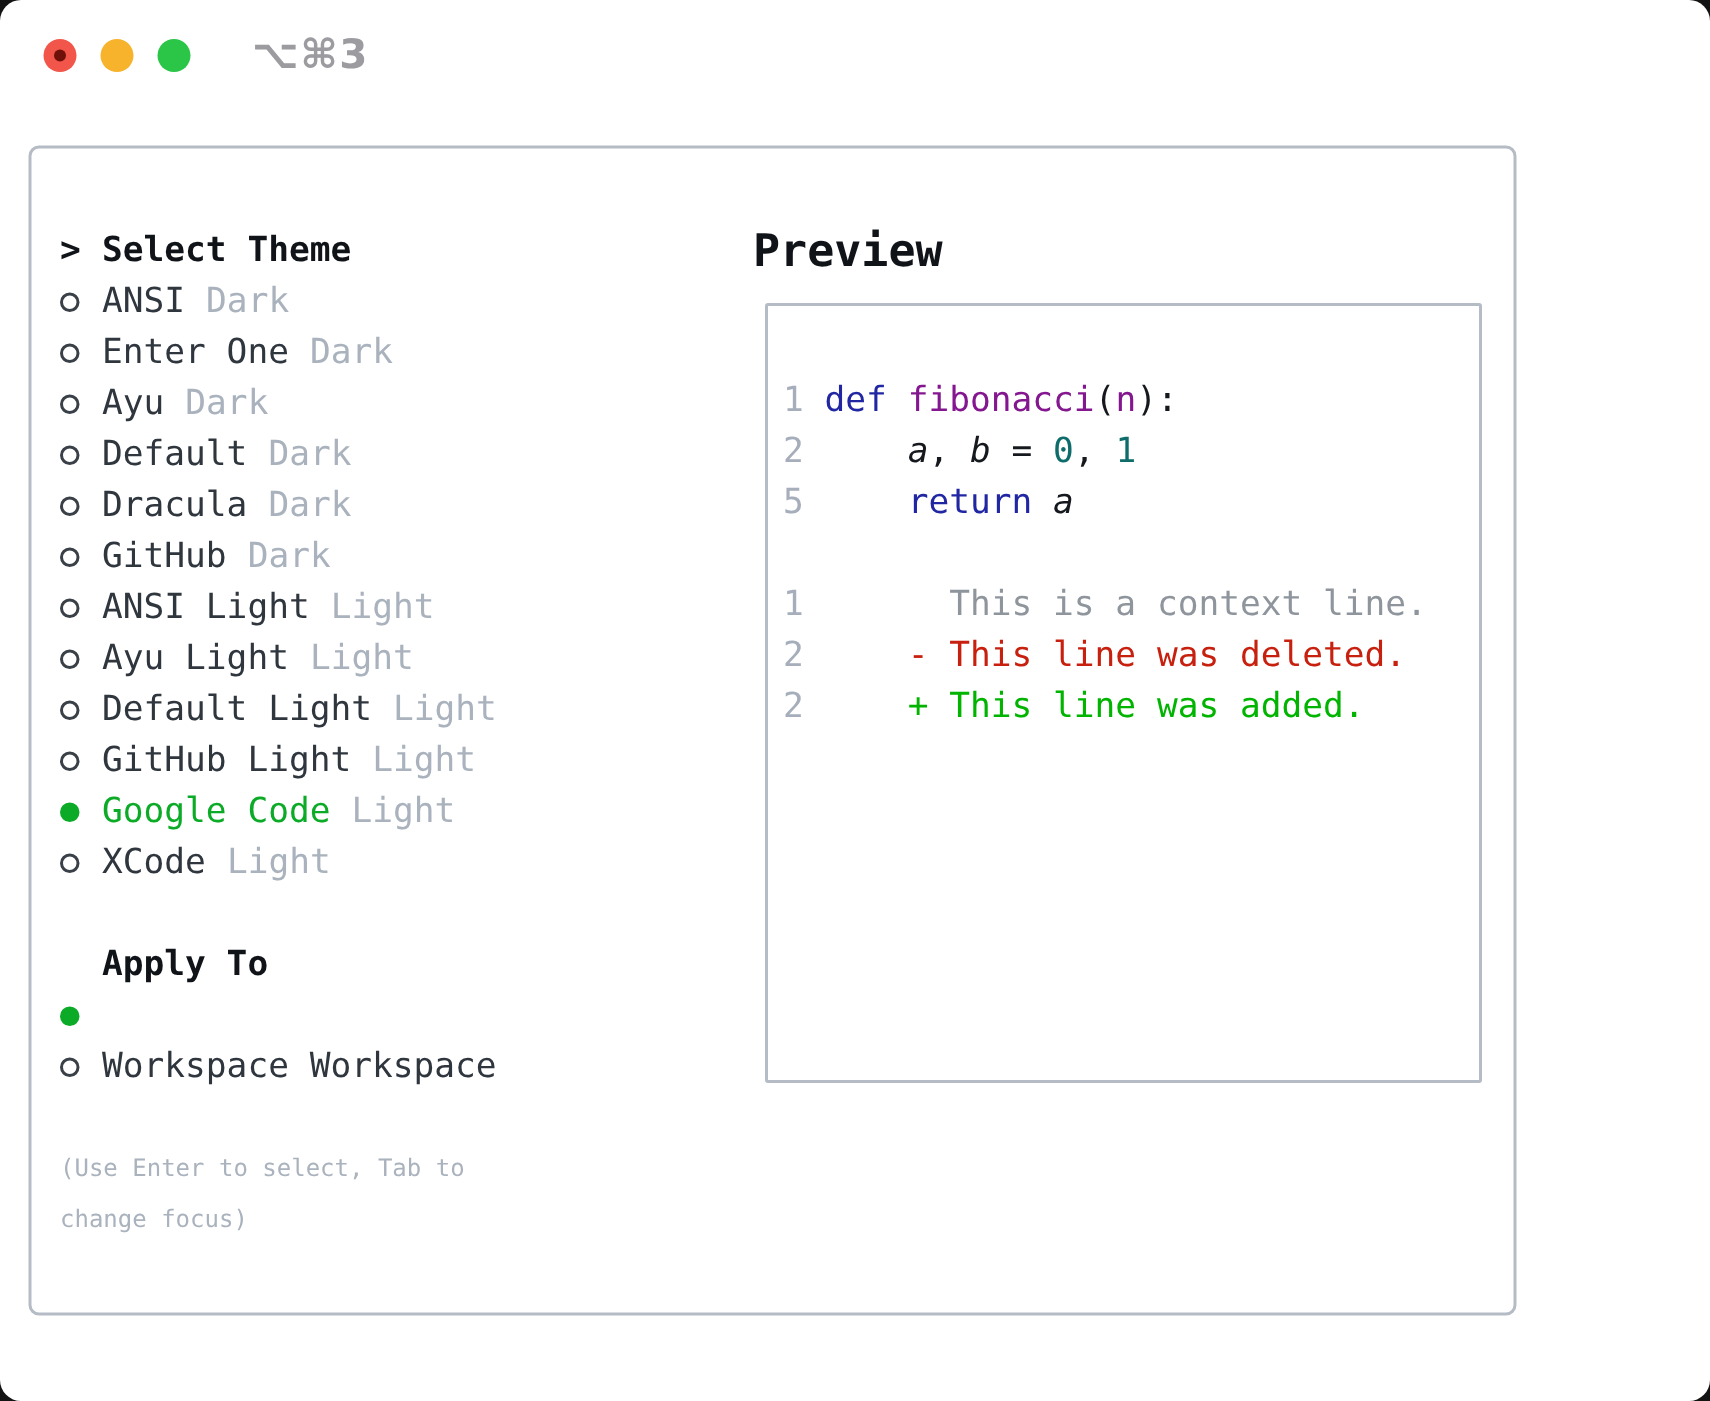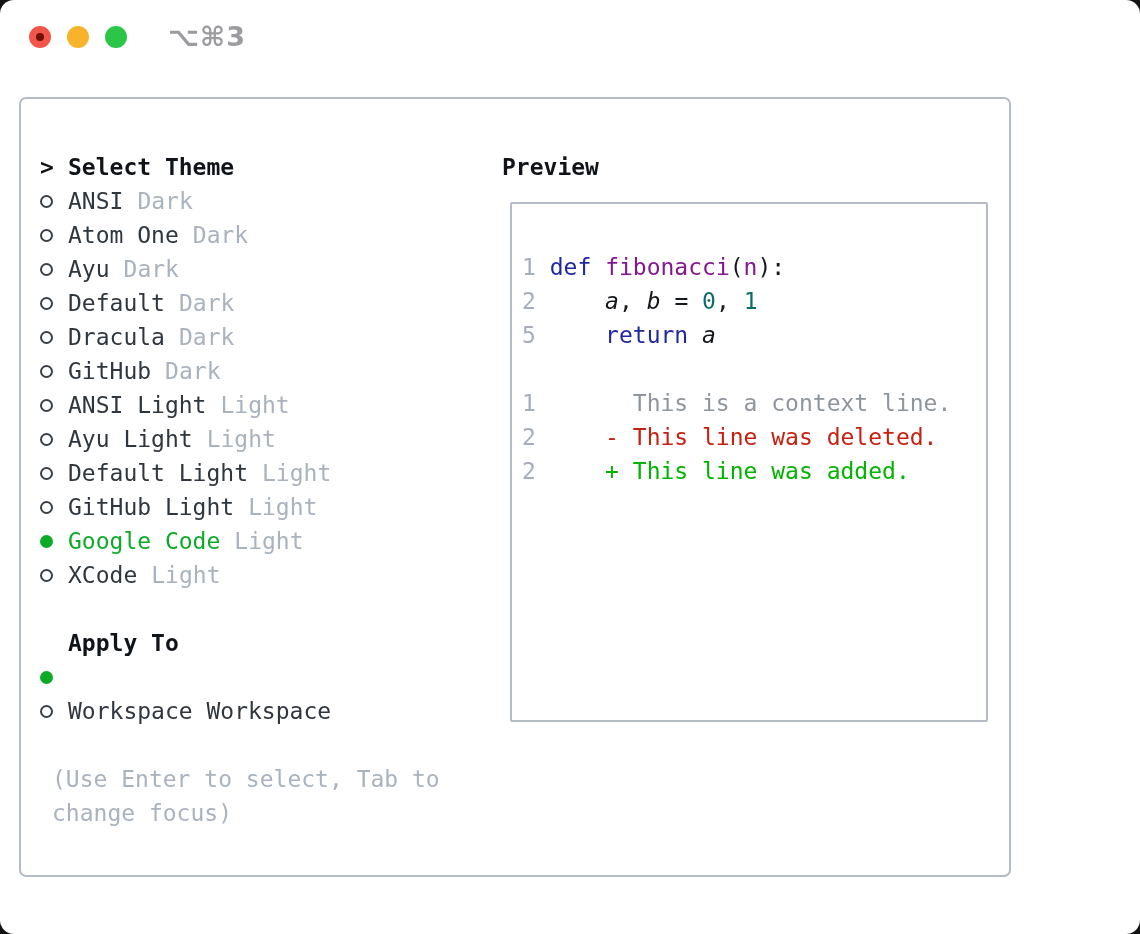--- a/index.html
+++ b/index.html
@@ -34,25 +34,25 @@
   .row{display:flex;align-items:center;height:34px;white-space:pre;}
   .bullet-col{width:28px;display:flex;align-items:center;flex:none;}
   .bullet{width:13px;height:13px;border-radius:50%;
     border:2px solid var(--bullet);box-sizing:border-box;}
   .bullet.sel{background:var(--accent);border-color:var(--accent);}
   .prefix{font-weight:700;color:var(--header_text);}
   .hdr{font-weight:700;color:var(--header_text);}
   .hdr-plain{font-weight:700;color:var(--header_text);}
   .t-variant{color:var(--muted);margin-left:14px;}
   .row.selected .t-name, .row.selected .a-label{color:var(--accent);}
-  .help{position:absolute;left:38px;top:760px;font-size:23px;
-    line-height:34px;color:var(--muted);margin-left:12px;}
+  .help{position:absolute;left:38px;top:760px;font-size:16px;
+    line-height:34px;color:var(--muted);}
   
   .preview-hdr{position:absolute;left:500px;top:148px;height:34px;
-    display:flex;align-items:center;font-size:23px;font-weight:700;
+    display:flex;align-items:center;font-size:30px;font-weight:700;
     color:var(--header_text);}
   .preview-box{
     position:absolute;left:508px;top:200px;width:478px;height:520px;
     border:2px solid var(--border);border-radius:2px;box-sizing:border-box;
     padding:46px 0 0 10px;overflow:hidden;
   }
   .pline{height:34px;line-height:34px;font-size:23px;white-space:pre;}
   .lnum{color:var(--linenum);}
   .c-kw{color:var(--kw);}
   .c-fn{color:var(--fn);}
@@ -77,21 +77,21 @@
 
   <div class="tui-frame">
 
     <div class="col" style="left:19px;top:51px;">
       <div class="row">
         <span class="bullet-col prefix">&gt;</span>
         <span class="hdr">Select Theme</span>
       </div>
       <div id="theme-list">
           <div class="row"><span class="bullet-col"><span class="bullet"></span></span><span class="t-name">ANSI</span><span class="t-variant">Dark</span></div>
-          <div class="row"><span class="bullet-col"><span class="bullet"></span></span><span class="t-name">Atom One</span><span class="t-variant">Dark</span></div>
+          <div class="row"><span class="bullet-col"><span class="bullet"></span></span><span class="t-name">Enter One</span><span class="t-variant">Dark</span></div>
           <div class="row"><span class="bullet-col"><span class="bullet"></span></span><span class="t-name">Ayu</span><span class="t-variant">Dark</span></div>
           <div class="row"><span class="bullet-col"><span class="bullet"></span></span><span class="t-name">Default</span><span class="t-variant">Dark</span></div>
           <div class="row"><span class="bullet-col"><span class="bullet"></span></span><span class="t-name">Dracula</span><span class="t-variant">Dark</span></div>
           <div class="row"><span class="bullet-col"><span class="bullet"></span></span><span class="t-name">GitHub</span><span class="t-variant">Dark</span></div>
           <div class="row"><span class="bullet-col"><span class="bullet"></span></span><span class="t-name">ANSI Light</span><span class="t-variant">Light</span></div>
           <div class="row"><span class="bullet-col"><span class="bullet"></span></span><span class="t-name">Ayu Light</span><span class="t-variant">Light</span></div>
           <div class="row"><span class="bullet-col"><span class="bullet"></span></span><span class="t-name">Default Light</span><span class="t-variant">Light</span></div>
           <div class="row"><span class="bullet-col"><span class="bullet"></span></span><span class="t-name">GitHub Light</span><span class="t-variant">Light</span></div>
           <div class="row selected"><span class="bullet-col"><span class="bullet sel"></span></span><span class="t-name">Google Code</span><span class="t-variant">Light</span></div>
           <div class="row"><span class="bullet-col"><span class="bullet"></span></span><span class="t-name">XCode</span><span class="t-variant">Light</span></div>

